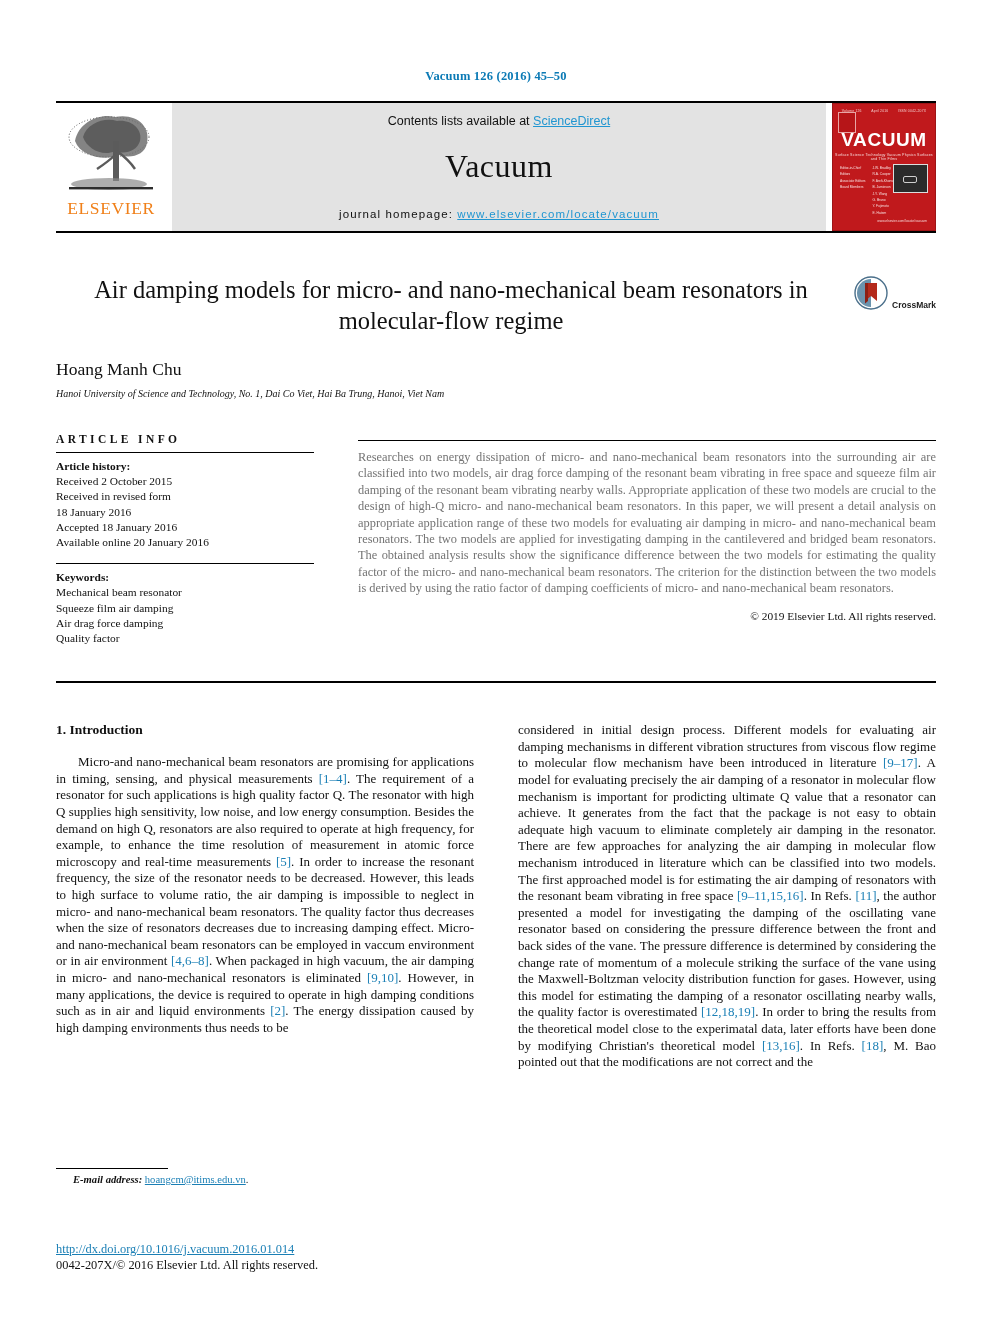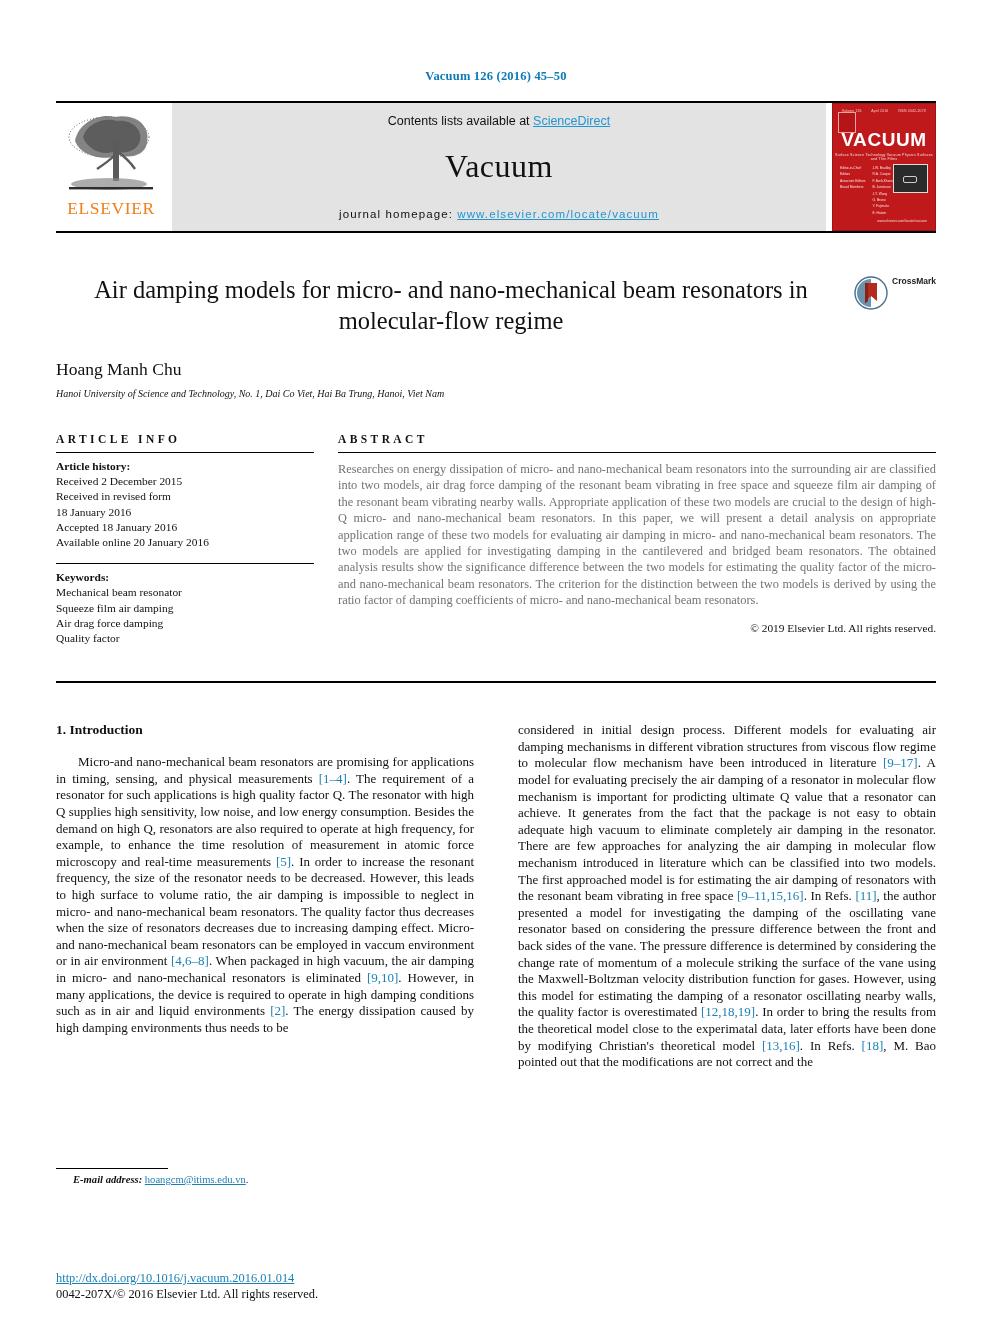--- a/index.html
+++ b/index.html
@@ -185,21 +185,21 @@
     font-weight: normal;
     margin: 0;
     max-width: 790px;
     color: #111;
     text-align: center;
   }
   .crossmark {
     position: absolute;
     right: 0; top: 2px;
     display: flex;
-    align-items: flex-start;
+    align-items: flex-end;
     gap: 4px;
   }
   .crossmark-label {
     font-family: "Liberation Sans", sans-serif;
     font-size: 8.5px;
     font-weight: bold;
     color: #222;
   }
   .author {
     font-family: "Liberation Serif", serif;
@@ -212,21 +212,21 @@
     font-style: italic;
     font-size: 10px;
     margin-top: 8px;
     color: #111;
   }
 
   
   .info-abstract {
     margin-top: 34px;
     display: flex;
-    gap: 24px;
+    gap: 44px;
   }
   .col-info { width: 258px; flex: 0 0 258px; }
   .col-abstract { flex: 1 1 auto; }
 
   .sec-head {
     font-family: "Liberation Serif", serif;
     font-size: 11.5px;
     font-weight: bold;
     letter-spacing: 3.4px;
     color: #111;
@@ -310,21 +310,21 @@
     font-size: 10.6px;
     color: #111;
     padding-left: 17px;
   }
   .foot-text .lbl { font-style: italic; font-weight: bold; }
   .foot-text .mail { color: #1a7fb5; }
 
   .page-footer {
     position: absolute;
     left: 56px;
-    top: 1268px;
+    top: 1239px;
   }
   .doi {
     font-family: "Liberation Serif", serif;
     font-size: 12.4px;
     color: #1a7fb5;
   }
   .issn {
     font-family: "Liberation Serif", serif;
     font-size: 12.4px;
     color: #111;
@@ -417,38 +417,37 @@
     <div class="affiliation">Hanoi University of Science and Technology, No. 1, Dai Co Viet, Hai Ba Trung, Hanoi, Viet Nam</div>
   </div>
 
   <div class="info-abstract">
 
     <div class="col-info">
       <div class="sec-head">ARTICLE INFO</div>
       <div class="hr-thin"></div>
       <div class="info-body">
         <div class="info-label">Article history:</div>
-        <div>Received 2 December 2015</div>
+        <div>Received 2 October 2015</div>
         <div>Received in revised form</div>
         <div>18 January 2016</div>
         <div>Accepted 18 January 2016</div>
         <div>Available online 20 January 2016</div>
       </div>
       <div class="hr-thin-2"></div>
       <div class="info-body">
         <div class="info-label">Keywords:</div>
         <div>Mechanical beam resonator</div>
         <div>Squeeze film air damping</div>
         <div>Air drag force damping</div>
         <div>Quality factor</div>
       </div>
     </div>
 
     <div class="col-abstract">
-      <div class="sec-head">ABSTRACT</div>
       <div class="hr-thin"></div>
       <div class="abstract-body">Researches on energy dissipation of micro- and nano-mechanical beam resonators into the surrounding air are classified into two models, air drag force damping of the resonant beam vibrating in free space and squeeze film air damping of the resonant beam vibrating nearby walls. Appropriate application of these two models are crucial to the design of high-Q micro- and nano-mechanical beam resonators. In this paper, we will present a detail analysis on appropriate application range of these two models for evaluating air damping in micro- and nano-mechanical beam resonators. The two models are applied for investigating damping in the cantilevered and bridged beam resonators. The obtained analysis results show the significance difference between the two models for estimating the quality factor of the micro- and nano-mechanical beam resonators. The criterion for the distinction between the two models is derived by using the ratio factor of damping coefficients of micro- and nano-mechanical beam resonators.</div>
       <div class="copyright">© 2019 Elsevier Ltd. All rights reserved.</div>
     </div>
 
   </div>
 
   <div class="full-rule"></div>
 
   <div class="body-cols">

